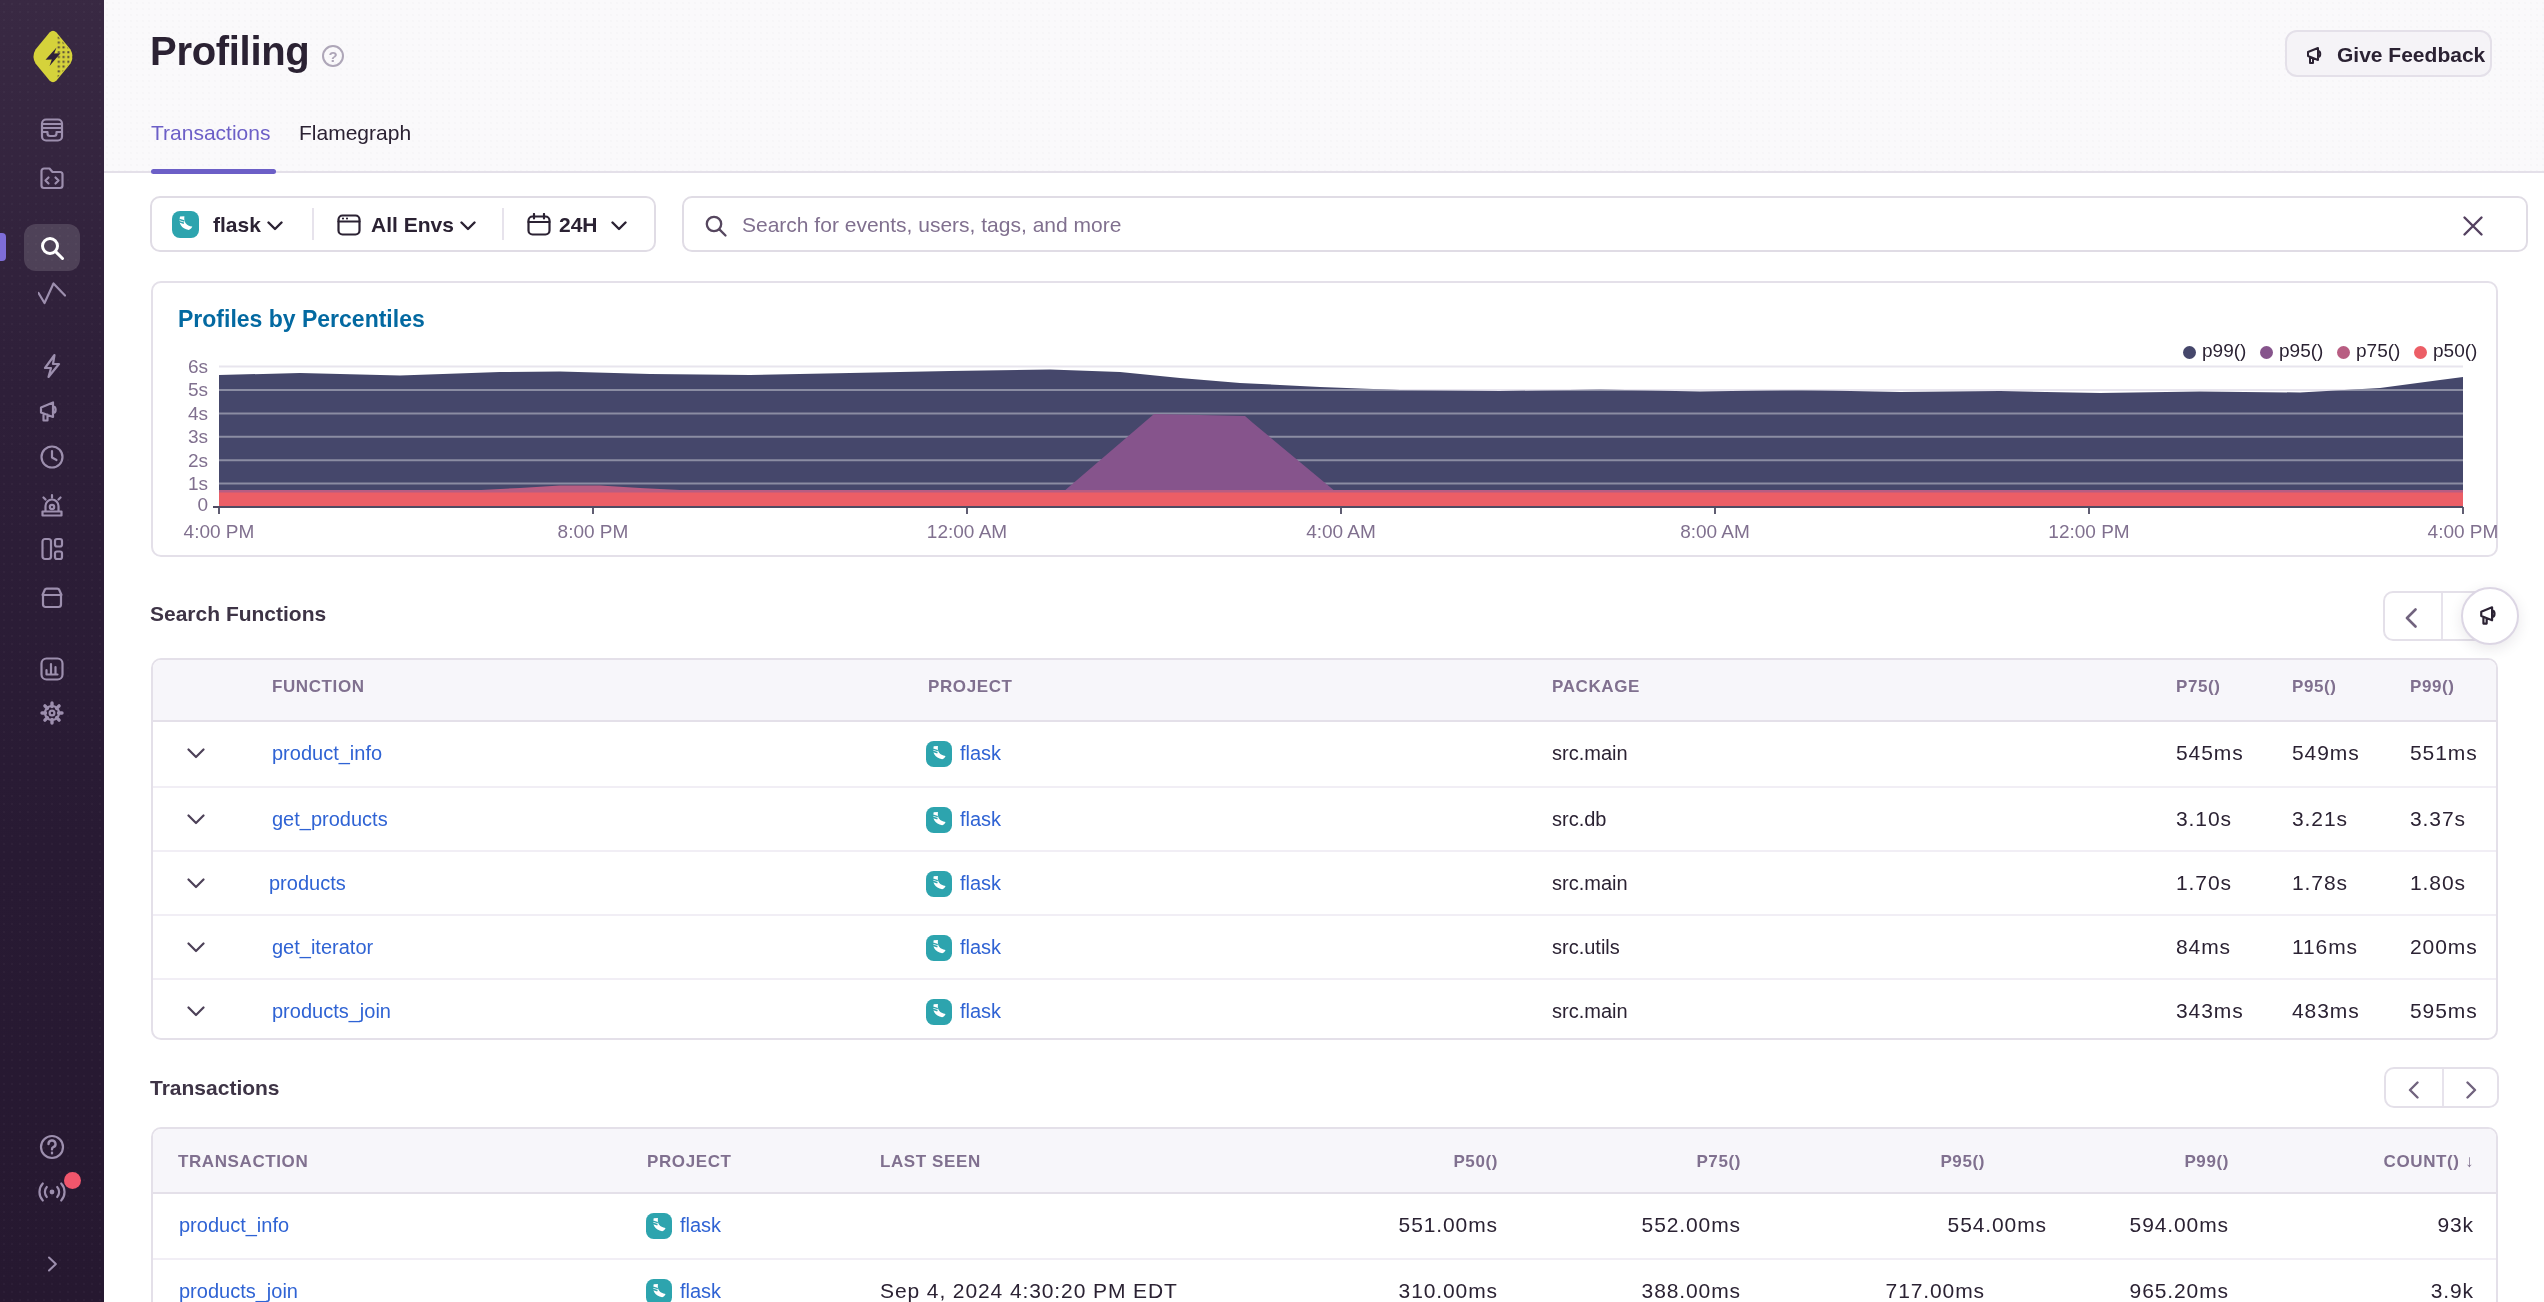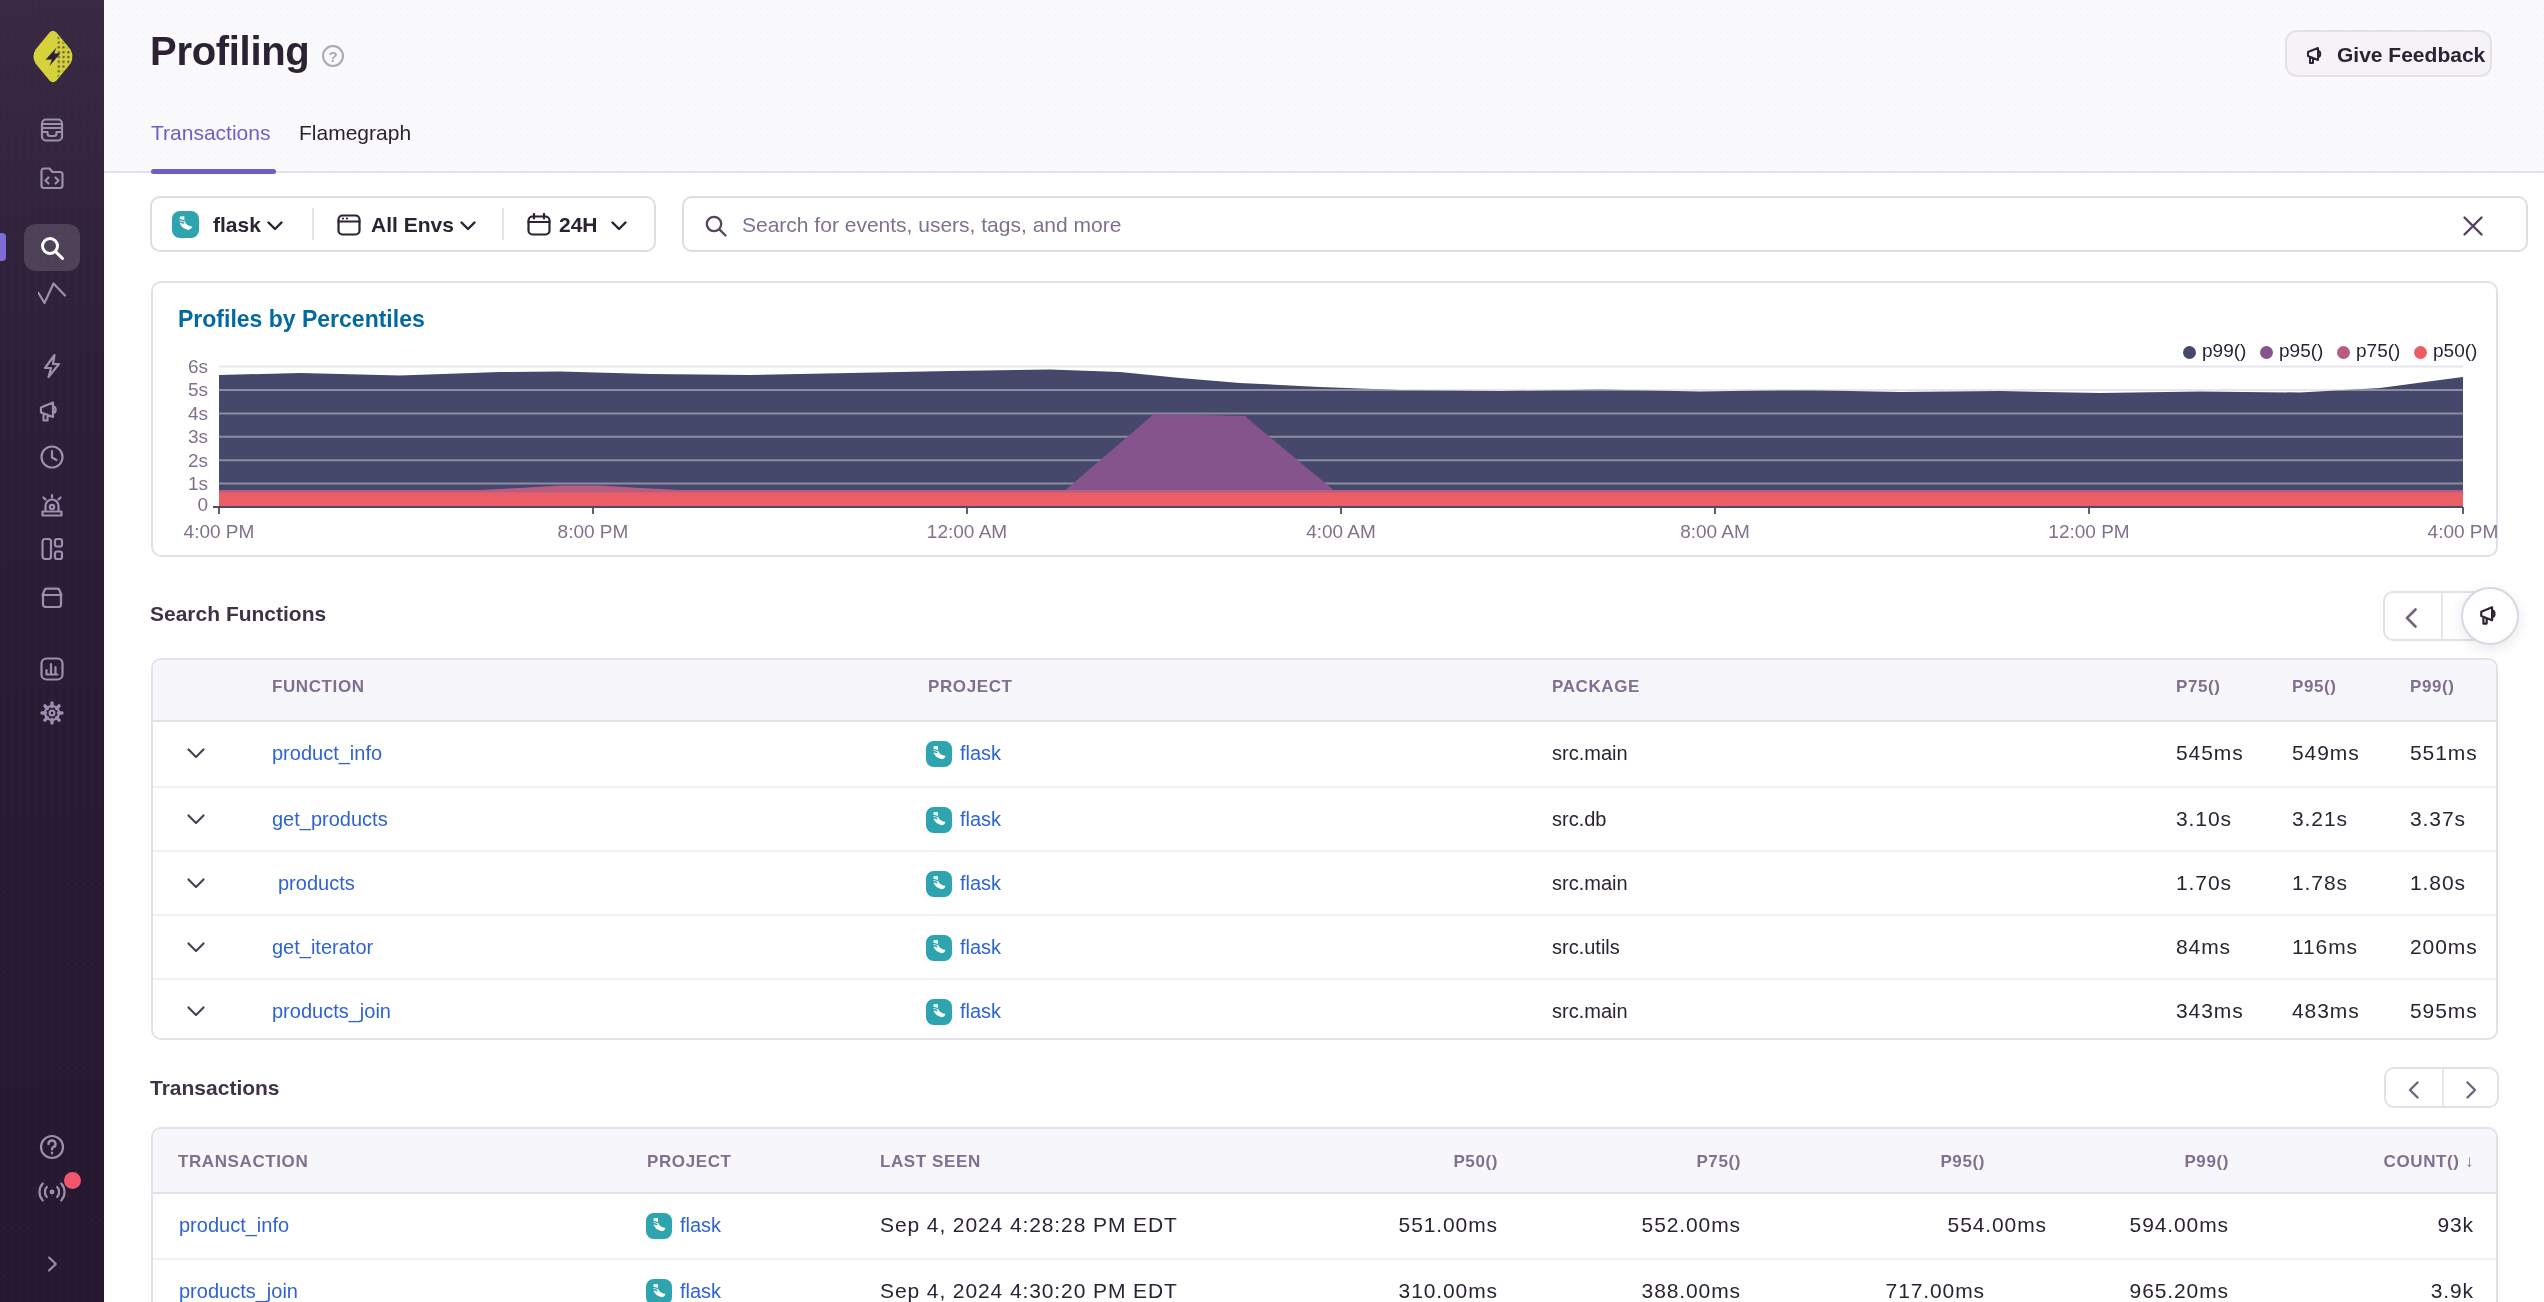--- a/index.html
+++ b/index.html
@@ -316,21 +316,21 @@
       <div class="cell blue" style="left:807px">flask</div>
       <div class="cell" style="left:1399px">src.db</div>
       <div class="cell wide" style="left:2023px">3.10s</div>
       <div class="cell wide" style="left:2139px">3.21s</div>
       <div class="cell wide" style="left:2257px">3.37s</div>
     </div>
     <div class="row abs bd" style="top:190px">
       <svg class="abs" style="left:34px;top:26px" width="18" height="11" viewBox="0 0 18 11" fill="none" stroke="#4d4158" stroke-width="2.2" stroke-linecap="round" stroke-linejoin="round">
           <path d="M1.5 1.5 L9 9 L16.5 1.5"></path>
         </svg>
-      <div class="cell blue" style="left:125px">products</div>
+      <div class="cell blue" style="left:116px">products</div>
       <svg class="abs" style="left:773px;top:19px" width="26" height="26" viewBox="0 0 27 27">
           <rect x="0" y="0" width="27" height="27" rx="8" fill="#2da4ae"></rect>
           <path d="M8 5.5 C6.3 12.5 9.2 17.6 16.8 19 C18.6 18.4 19.8 17.2 20.3 15.6 C14.2 14.6 11.6 11.2 12.4 5.2 Z" fill="#fff"></path>
           <path d="M7.3 8.4 L12.3 10 M6.9 10.6 L11.9 12.2" stroke="#2da4ae" stroke-width="1.5"></path>
         </svg>
       <div class="cell blue" style="left:807px">flask</div>
       <div class="cell" style="left:1399px">src.main</div>
       <div class="cell wide" style="left:2023px">1.70s</div>
       <div class="cell wide" style="left:2139px">1.78s</div>
       <div class="cell wide" style="left:2257px">1.80s</div>
@@ -391,21 +391,20 @@
     <div class="th2 abs" style="left:1876px;width:200px;text-align:right">P99()</div>
     <div class="th2 abs" style="left:2121px;width:200px;text-align:right">COUNT() <span style="font-weight:normal">↓</span></div>
     <div class="row abs" style="top:65px">
       <div class="cell blue" style="left:26px">product_info</div>
       <svg class="abs" style="left:493px;top:19px" width="26" height="26" viewBox="0 0 27 27">
           <rect x="0" y="0" width="27" height="27" rx="8" fill="#2da4ae"></rect>
           <path d="M8 5.5 C6.3 12.5 9.2 17.6 16.8 19 C18.6 18.4 19.8 17.2 20.3 15.6 C14.2 14.6 11.6 11.2 12.4 5.2 Z" fill="#fff"></path>
           <path d="M7.3 8.4 L12.3 10 M6.9 10.6 L11.9 12.2" stroke="#2da4ae" stroke-width="1.5"></path>
         </svg>
       <div class="cell blue" style="left:527px">flask</div>
-      <div class="cell wide" style="left:727px">Sep 4, 2024 4:28:28 PM EDT</div>
       <div class="cell num2 wide" style="left:1145px">551.00ms</div>
       <div class="cell num2 wide" style="left:1388px">552.00ms</div>
       <div class="cell num2 wide" style="left:1694px">554.00ms</div>
       <div class="cell num2 wide" style="left:1876px">594.00ms</div>
       <div class="cell num2 wide" style="left:2121px">93k</div>
     </div>
     <div class="row abs bd" style="top:129px">
       <div class="cell blue" style="left:26px">products_join</div>
       <svg class="abs" style="left:493px;top:19px" width="26" height="26" viewBox="0 0 27 27">
           <rect x="0" y="0" width="27" height="27" rx="8" fill="#2da4ae"></rect>

